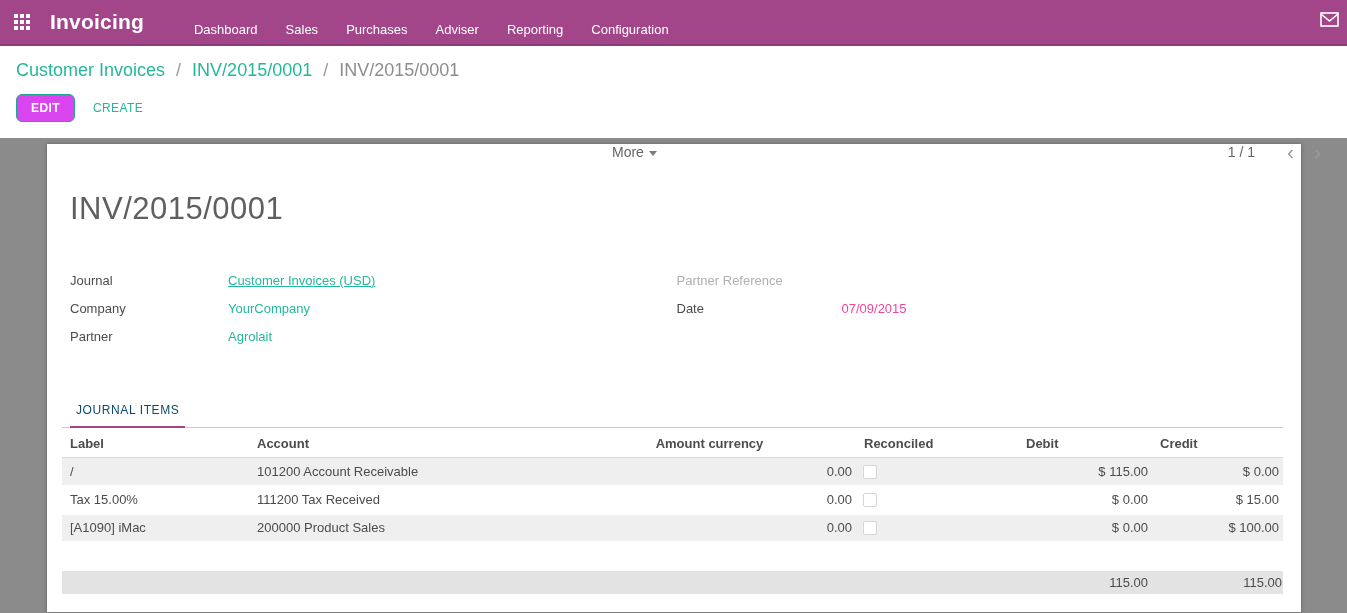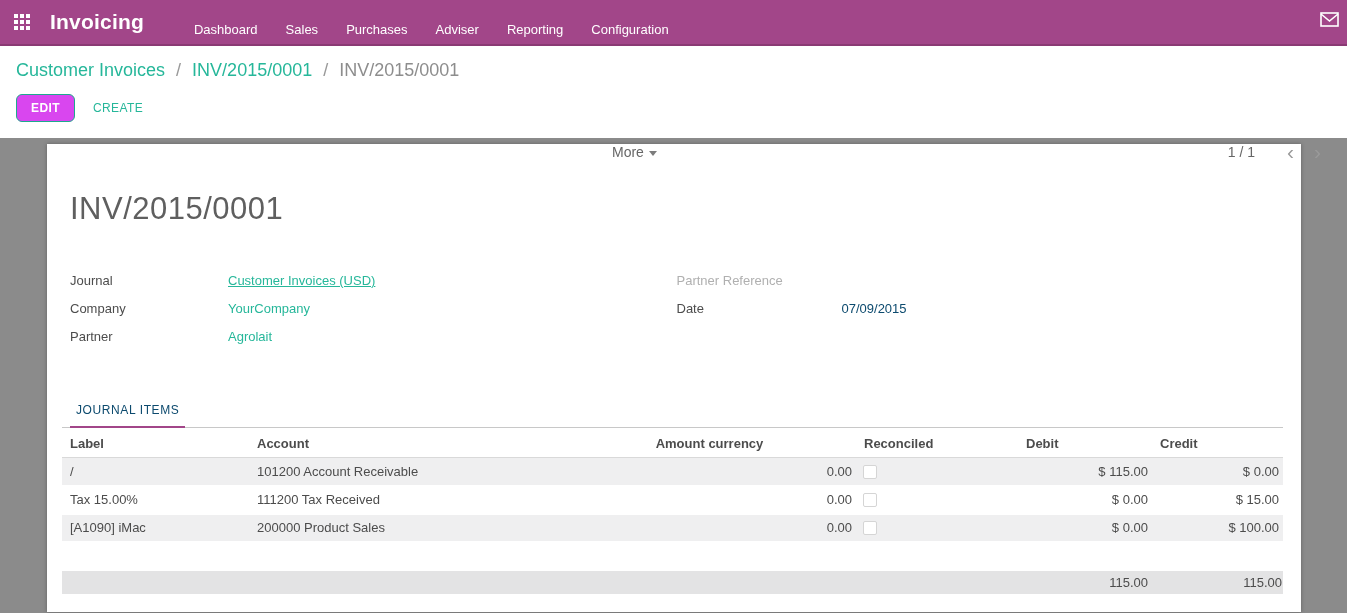--- a/index.html
+++ b/index.html
@@ -46,21 +46,21 @@
   .sheet { width:1254px; margin-left:47px; background:#fff; height:100%; padding:47px 18px 0 15px;
            box-shadow:0 0 4px rgba(0,0,0,0.3); }
   .doc-title { font-size:31px; color:#5f5f5f; font-weight:400; letter-spacing:0.5px; padding-left:8px; }
 
   .field-groups { display:flex; margin-top:46px; padding-left:8px; }
   .field-col { width:610px; }
   .field-row { display:flex; margin-bottom:11px; min-height:17px; }
   .field-label { width:158px; font-size:13px; font-weight:normal; color:#4c4c4c; }
   .field-label.muted { color:#b0b0b0; font-weight:normal; }
   .field-col2 .field-label { width:165px; }
-  .field-value { font-size:13px; color:#0c4a6e; }
+  .field-value { font-size:13px; color:#ec4899; }
   .field-value.link { color:#26b79a; cursor:pointer; }
   .field-value.underline { text-decoration:underline; }
 
   
   .notebook { margin-top:42px; }
   .tabs { border-bottom:1px solid #c8c8c8; padding-left:8px; }
   .tab-active { display:inline-block; color:#0c4a6e; font-size:12px; font-weight:normal;
                 letter-spacing:0.6px; padding:4px 6px 9px 6px; border-bottom:2px solid #a24689;
                 margin-bottom:-1px; cursor:pointer; }
 

